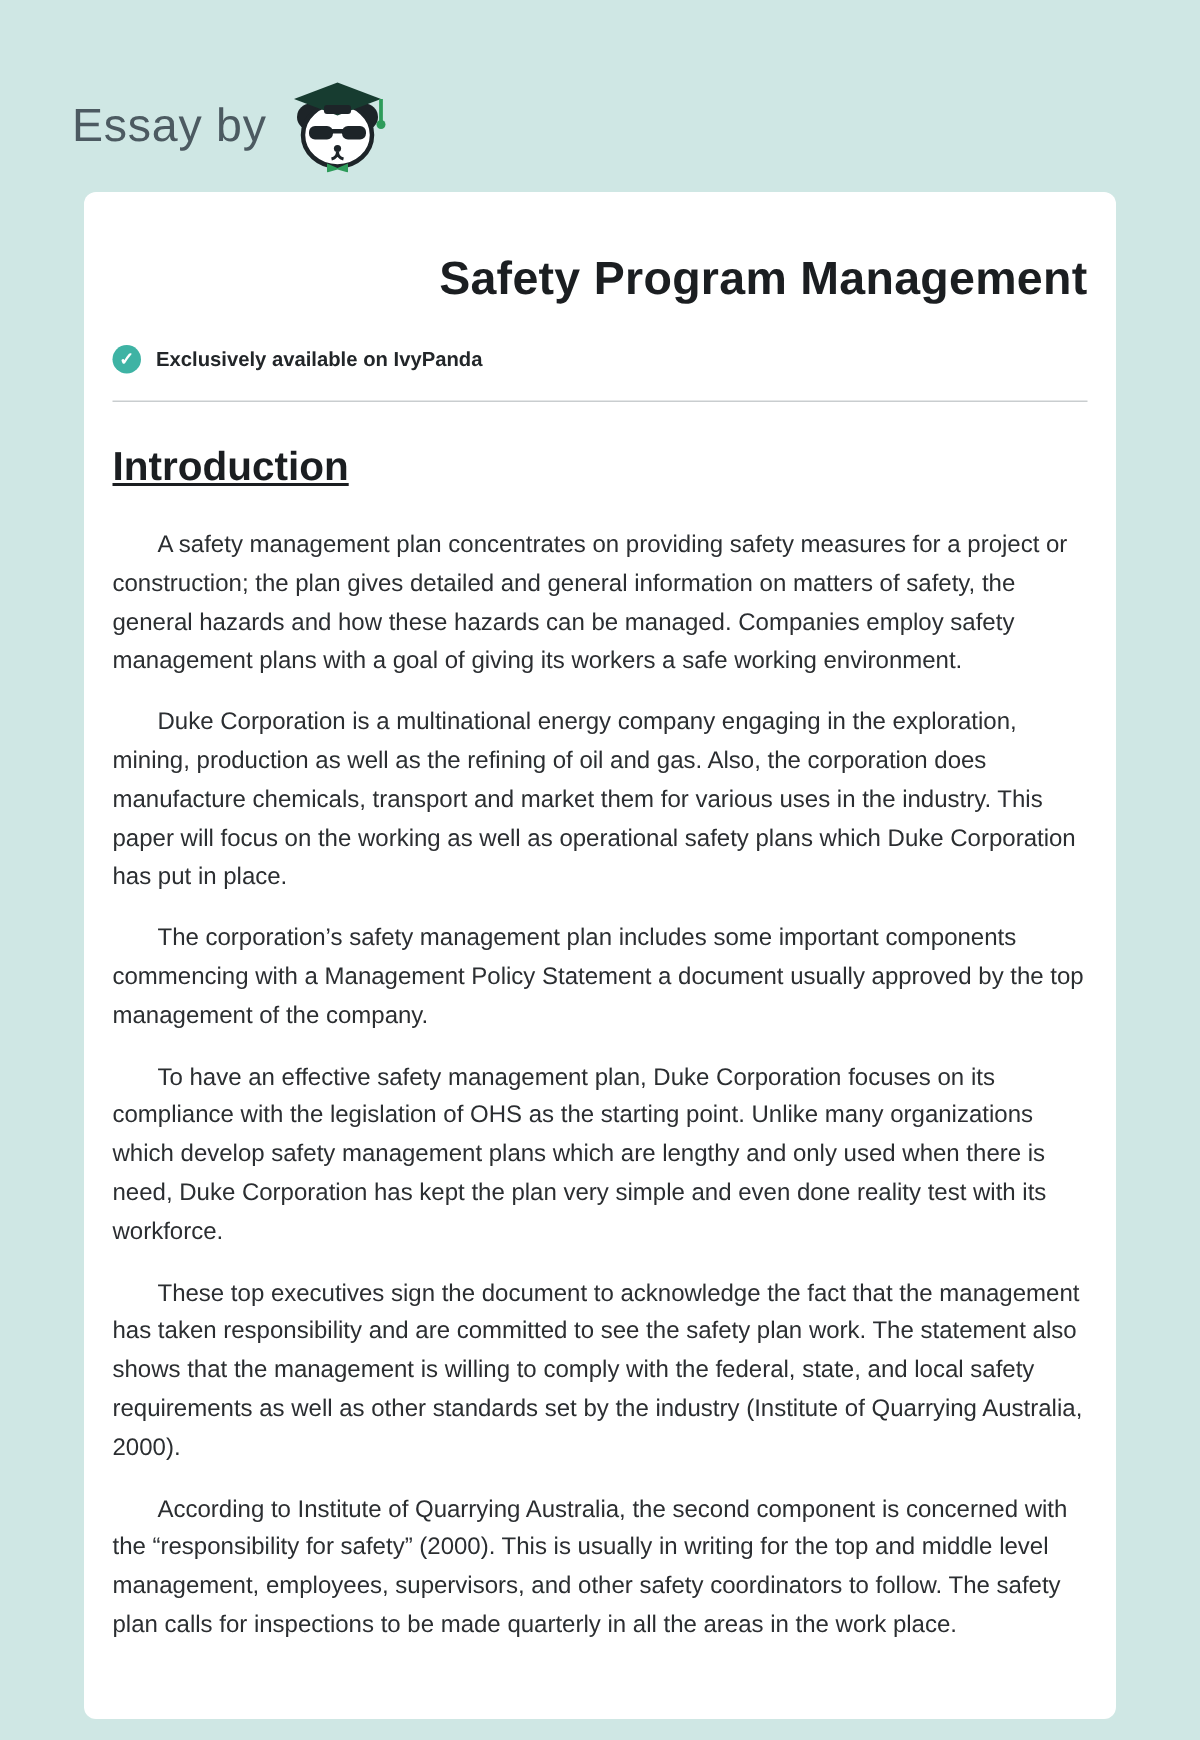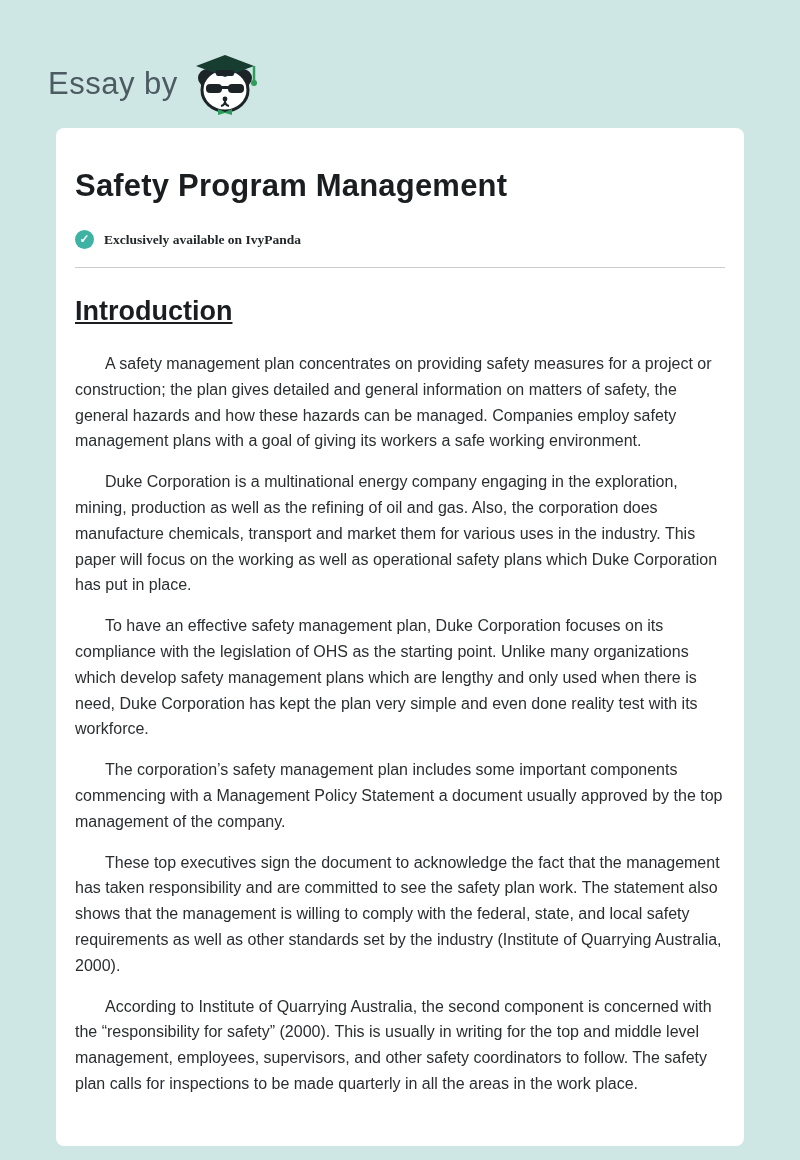--- a/index.html
+++ b/index.html
@@ -56,20 +56,21 @@
     margin: 20px auto 0 auto;
     border-radius: 8px;
     padding: 30px 19px 34px 19px;
   }
   .doc-title {
     font-size: 31px;
     font-weight: 700;
     color: var(--ink);
     margin: 10px 0 26px 0;
     letter-spacing: 0.2px;
+    text-align: right;
   }
   .badge-row {
     display: flex;
     align-items: center;
     gap: 10px;
     margin-bottom: 18px;
   }
   .check-circle {
     width: 19px;
     height: 19px;
@@ -79,21 +80,20 @@
     font-size: 12px;
     line-height: 19px;
     text-align: center;
     flex: 0 0 auto;
     font-weight: 700;
   }
   .badge-label {
     font-size: 13.5px;
     font-weight: 700;
     color: #222629;
-    font-family: Liberation Serif, serif;
   }
   .divider {
     border: none;
     border-top: 1px solid #c9cdcf;
     margin: 0 0 28px 0;
   }
   .section-heading {
     font-size: 27px;
     font-weight: 700;
     color: var(--ink);
@@ -151,20 +151,20 @@
       <span class="badge-label">Exclusively available on IvyPanda</span>
     </div>
 
     <hr class="divider">
 
     <h2 class="section-heading">Introduction</h2>
 
     <div class="body-copy">
       <p>A safety management plan concentrates on providing safety measures for a project or construction; the plan gives detailed and general information on matters of safety, the general hazards and how these hazards can be managed. Companies employ safety management plans with a goal of giving its workers a safe working environment.</p>
       <p>Duke Corporation is a multinational energy company engaging in the exploration, mining, production as well as the refining of oil and gas. Also, the corporation does manufacture chemicals, transport and market them for various uses in the industry. This paper will focus on the working as well as operational safety plans which Duke Corporation has put in place.</p>
+      <p>The corporation’s safety management plan includes some important components commencing with a Management Policy Statement a document usually approved by the top management of the company.</p>
       <p>To have an effective safety management plan, Duke Corporation focuses on its compliance with the legislation of OHS as the starting point. Unlike many organizations which develop safety management plans which are lengthy and only used when there is need, Duke Corporation has kept the plan very simple and even done reality test with its workforce.</p>
-      <p>The corporation’s safety management plan includes some important components commencing with a Management Policy Statement a document usually approved by the top management of the company.</p>
       <p>These top executives sign the document to acknowledge the fact that the management has taken responsibility and are committed to see the safety plan work. The statement also shows that the management is willing to comply with the federal, state, and local safety requirements as well as other standards set by the industry (Institute of Quarrying Australia, 2000).</p>
       <p>According to Institute of Quarrying Australia, the second component is concerned with the “responsibility for safety” (2000). This is usually in writing for the top and middle level management, employees, supervisors, and other safety coordinators to follow. The safety plan calls for inspections to be made quarterly in all the areas in the work place.</p>
     </div>
   </main>
 
 </div>
 
 </body></html>

